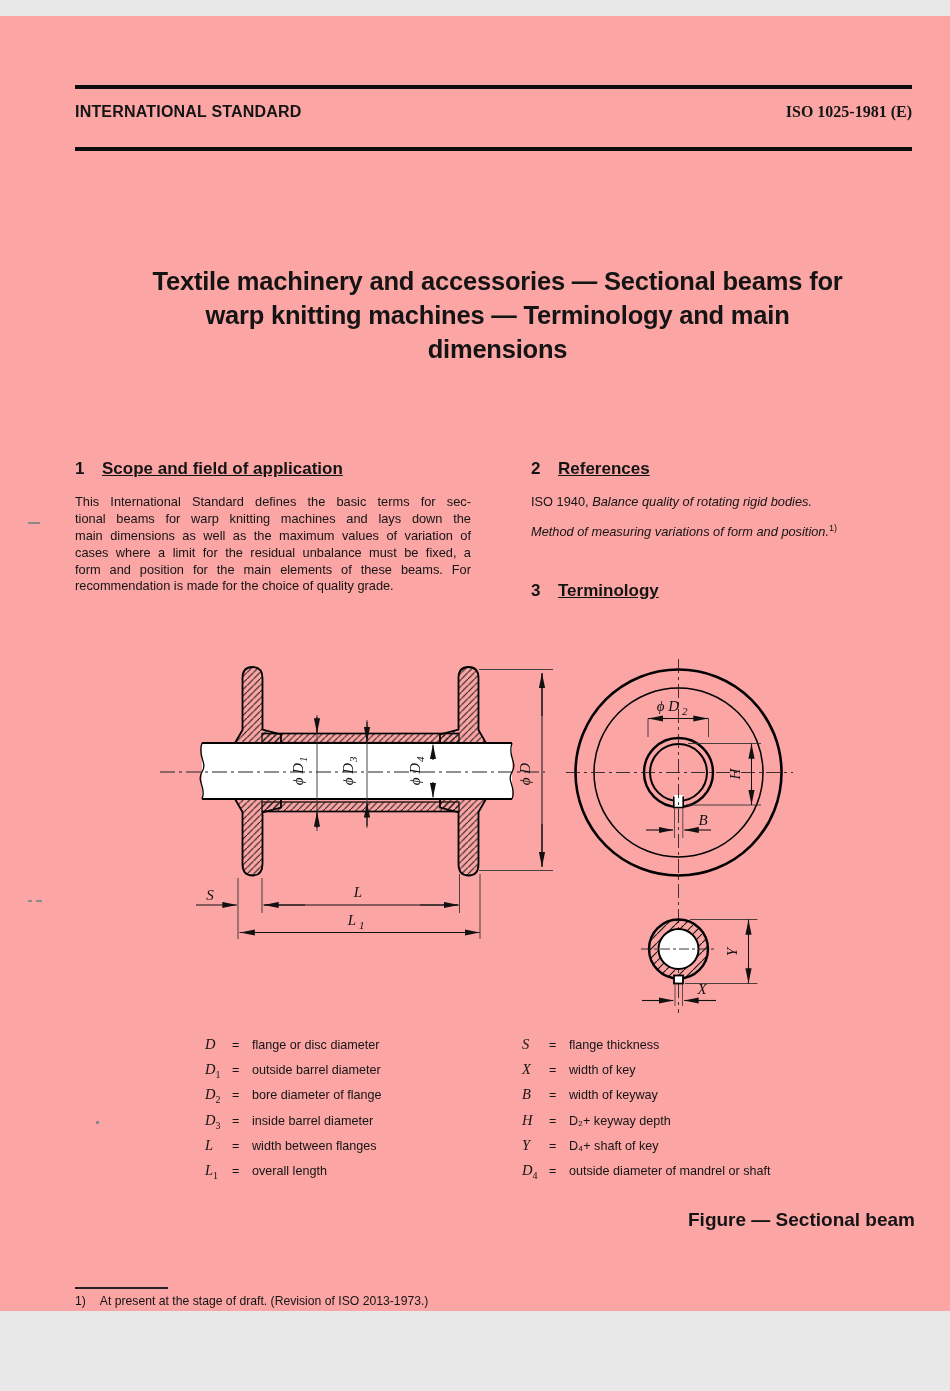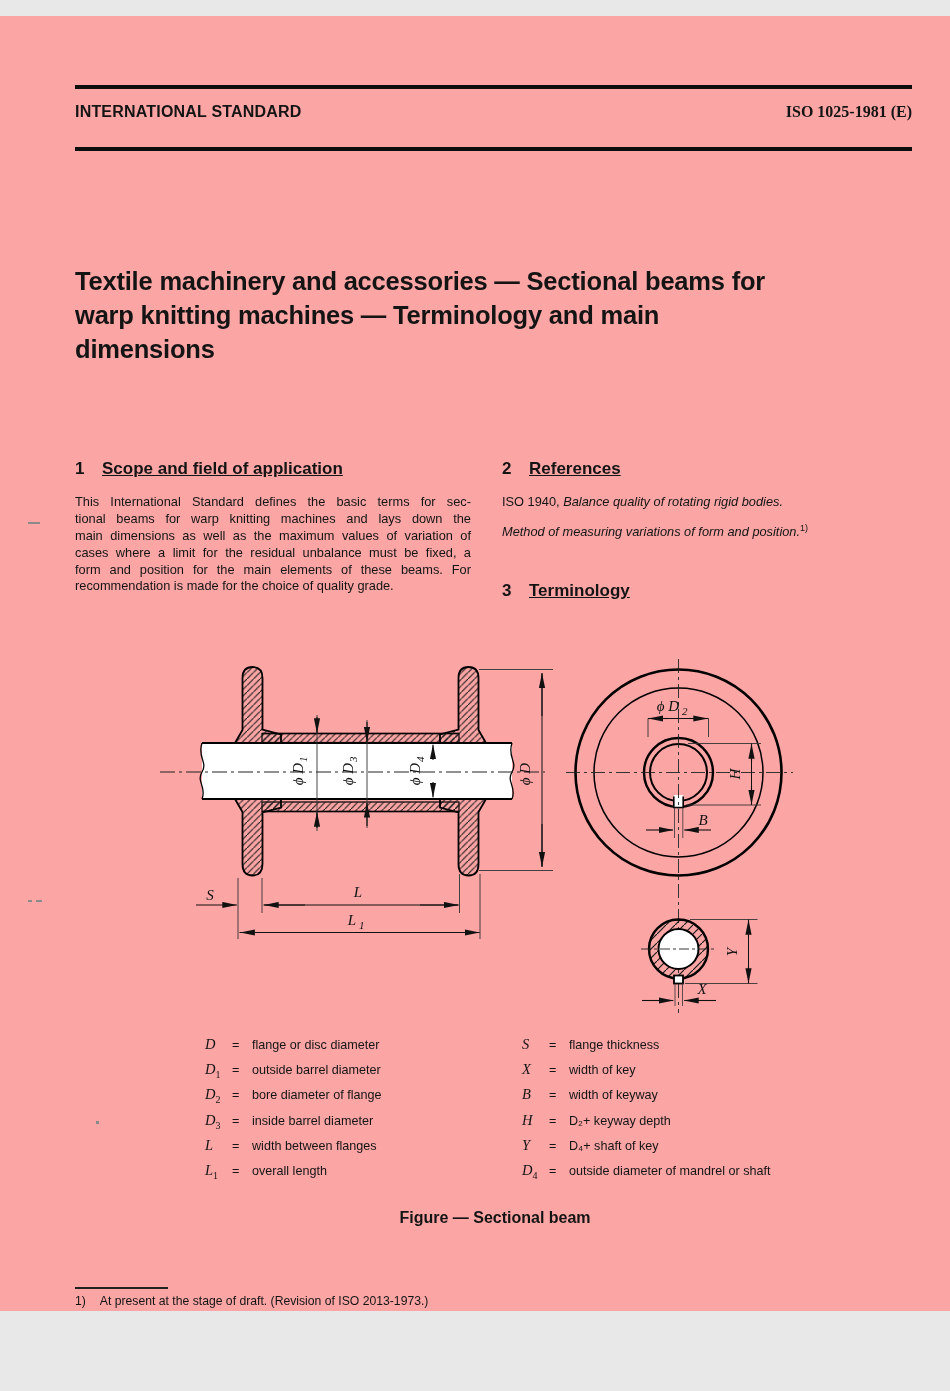--- a/index.html
+++ b/index.html
@@ -2,38 +2,38 @@
 <html><head>
 <meta charset="utf-8">
 <style>
   html,body{margin:0;padding:0;background:#e8e8e8;}
   .page{position:relative;width:950px;height:1295px;background:#fca5a5;margin:16px auto;
         font-family:"Liberation Sans",sans-serif;color:#141414;overflow:hidden;}
   .rule{position:absolute;left:75px;width:837px;height:4px;background:#0d0d0d;}
   .hdr-left{position:absolute;left:75px;top:87px;font-size:16px;font-weight:bold;letter-spacing:.2px;}
   .hdr-right{position:absolute;left:612px;top:87px;width:300px;text-align:right;font-size:16px;font-weight:bold;font-family:Liberation Serif, serif;}
   .title{position:absolute;left:75px;top:248px;width:845px;font-size:25.5px;font-weight:bold;line-height:34px;letter-spacing:-.2px;}
-  .title div{white-space:nowrap;}
+  .title div{white-space:nowrap;text-align:center;}
   .col-l{left:75px;width:396px;}
-  .col-r{left:502px;width:396px;}
+  .col-r{left:531px;width:396px;}
   .sec-h{position:absolute;font-size:17px;font-weight:bold;text-decoration:underline;}
   .sec-h .num{display:inline-block;width:27px;}
   .body-txt{position:absolute;font-size:12.8px;line-height:16.9px;}
   .jline{text-align:justify;text-align-last:justify;white-space:normal;height:16.9px;}
   .jline-last{text-align:left;text-align-last:left;height:16.9px;}
   .it{font-style:italic;}
   sup{font-size:9px;vertical-align:super;line-height:0;}
   .fig-wrap{position:absolute;left:150px;top:630px;width:680px;height:380px;}
   .legend-col{position:absolute;font-size:12.6px;}
   .lg-row{display:flex;align-items:baseline;height:25.2px;}
   .lg-sym{font-family:"Liberation Serif",serif;font-style:italic;font-size:14.5px;width:27px;}
   .lg-sym sub{font-size:10px;font-style:normal;}
   .lg-eq{width:20px;}
   .lg-def{white-space:nowrap;}
-  .caption{position:absolute;left:75px;top:1193px;width:840px;text-align:center;font-size:16px;font-weight:bold;}
+  .caption{position:absolute;left:75px;top:1193px;width:840px;text-align:right;font-size:19px;font-weight:bold;}
   .fn-rule{position:absolute;left:75px;top:1271px;width:93px;height:2px;background:#222;}
   .footnote{position:absolute;left:75px;top:1278px;font-size:12.2px;}
   .footnote .mk{margin-right:14px;}
   .pagenum{position:absolute;left:850px;top:1320px;width:62px;text-align:right;font-size:15.5px;font-weight:bold;}
   .artifact{position:absolute;background:#8a8a8a;}
   svg text{font-family:"Liberation Serif",serif;font-style:italic;fill:#111;}
   .svg-sym{font-size:15px;}
   .svg-sub{font-size:11px;}
 </style>
 </head>

